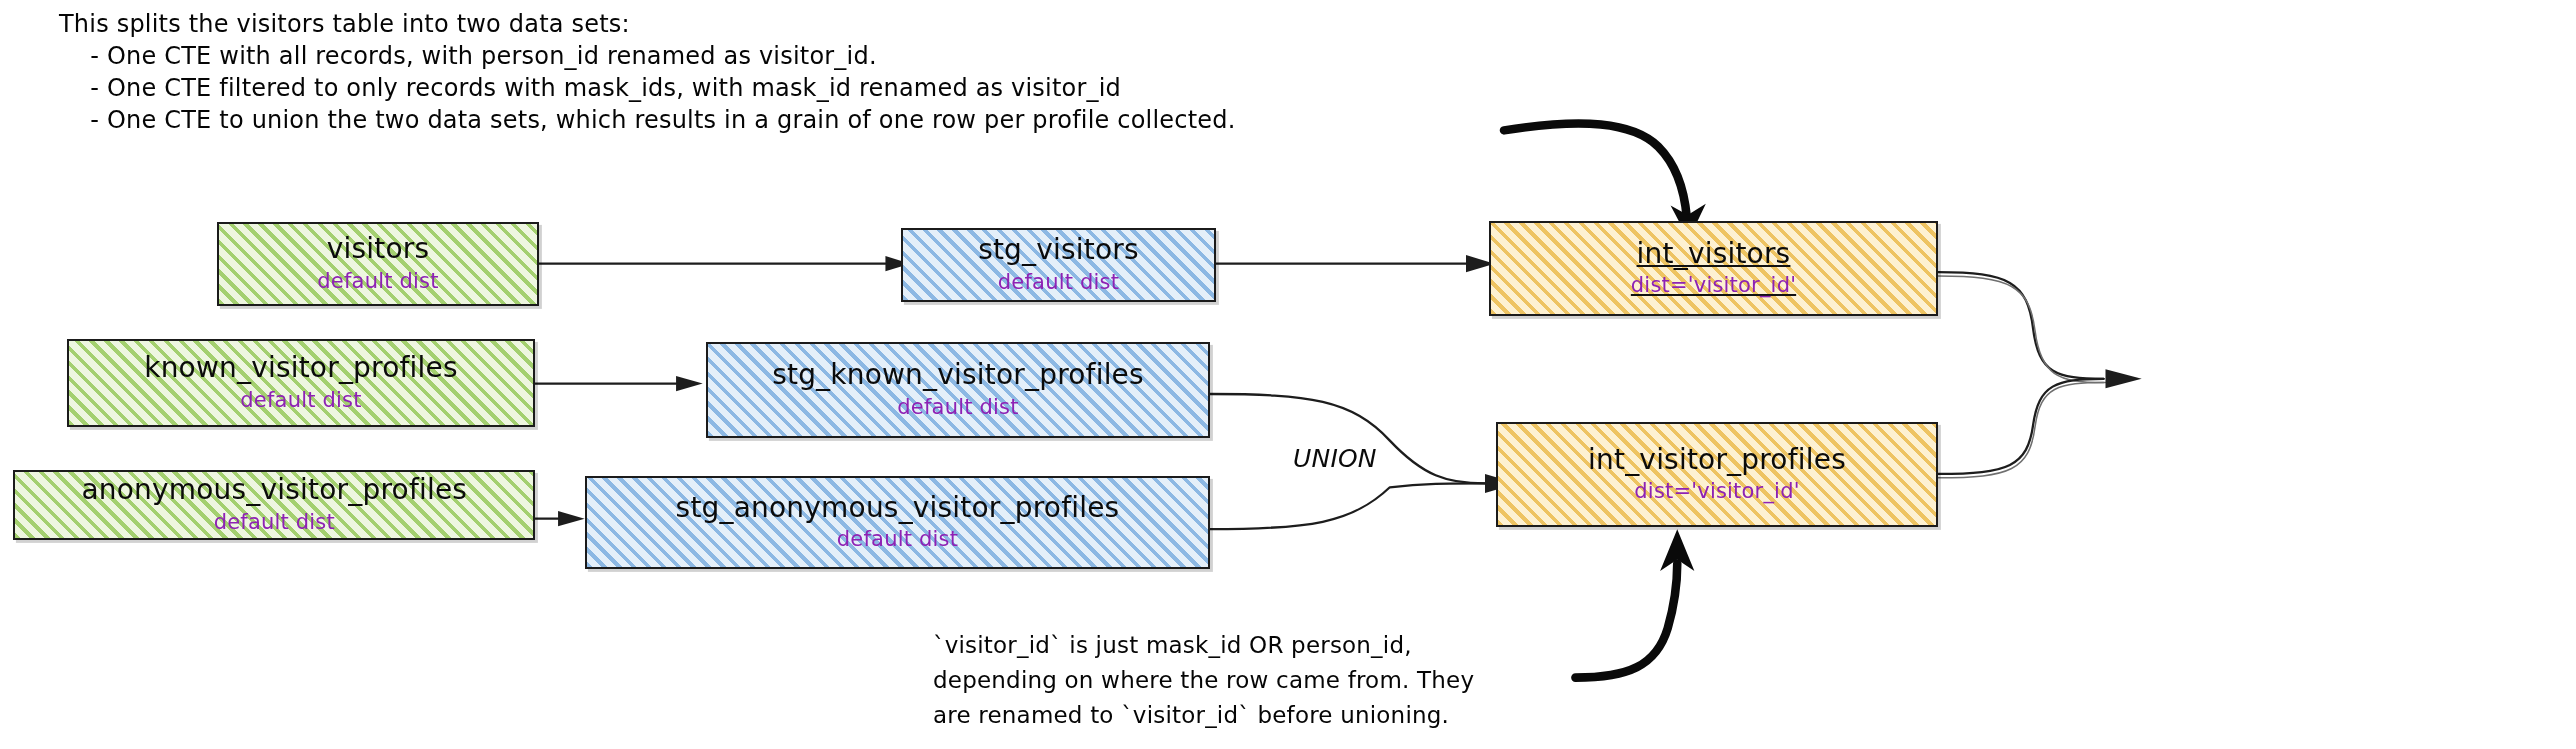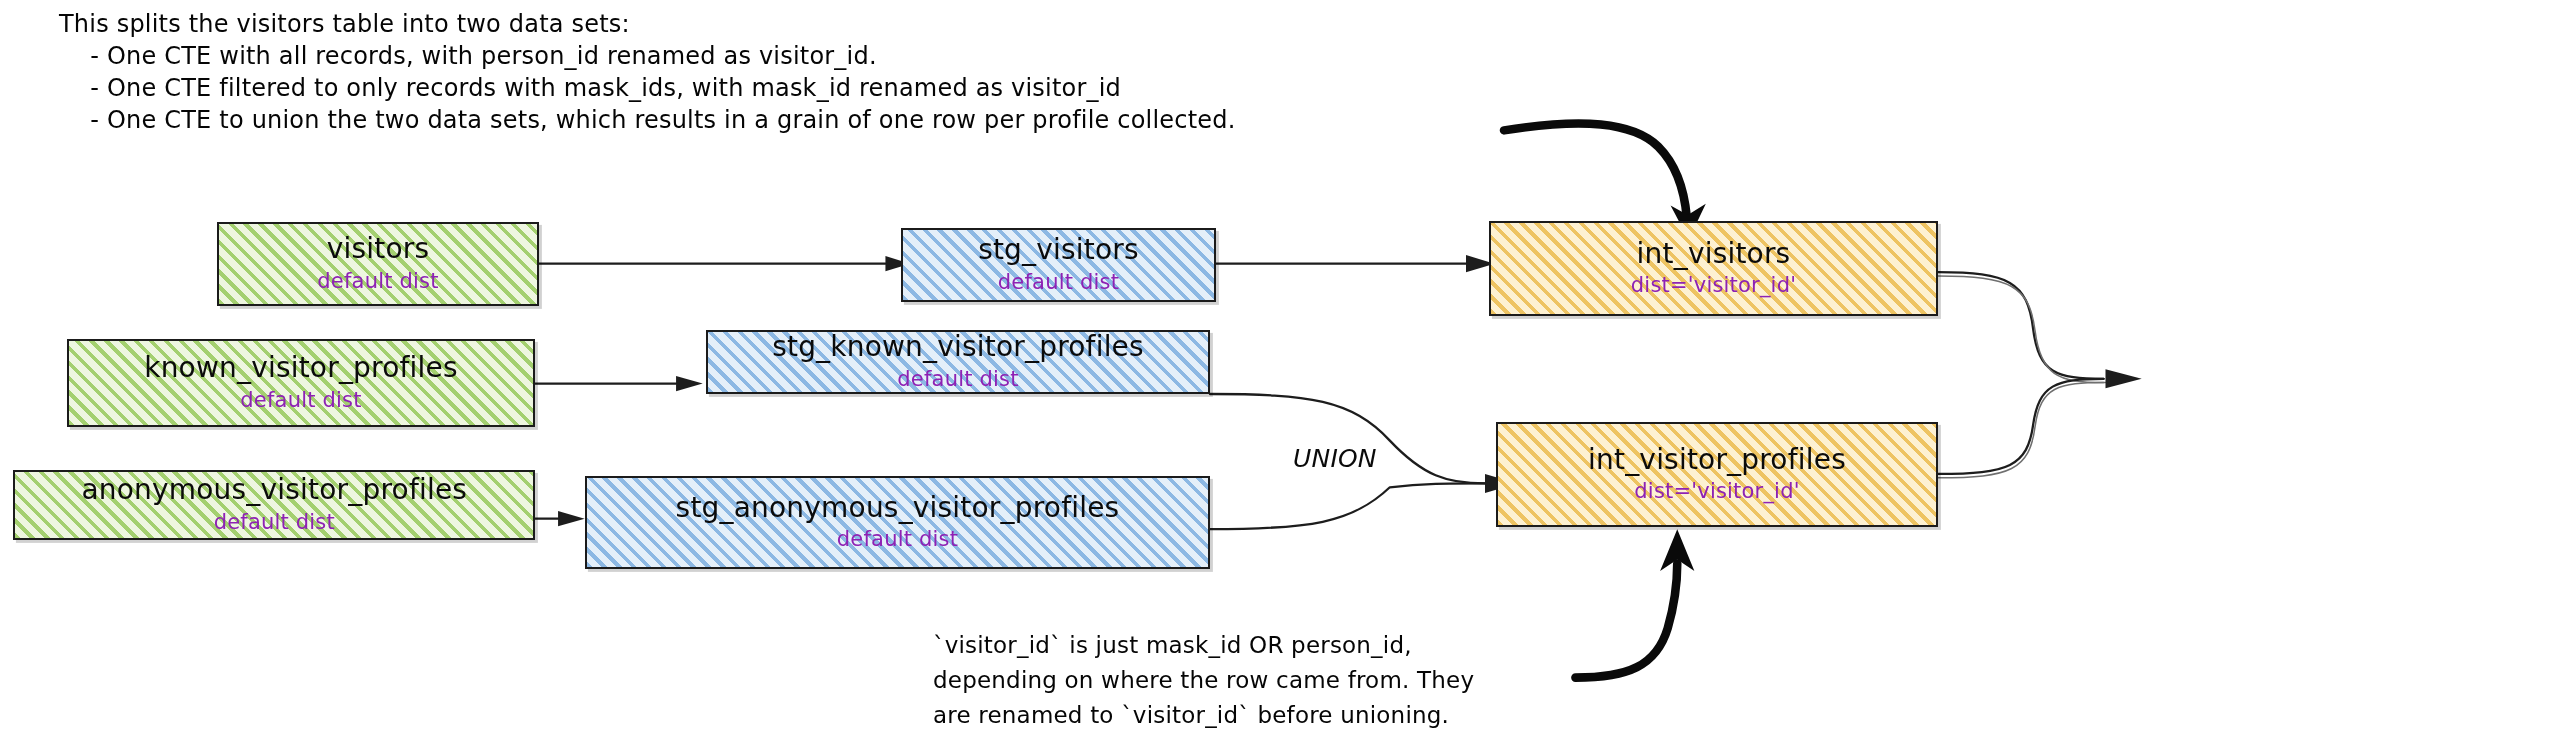--- a/index.html
+++ b/index.html
@@ -177,31 +177,31 @@
   <div class="node green" style="left:13.3px;top:470px;width:522px;height:70px;">
     <div class="title hand">anonymous_visitor_profiles</div>
     <div class="sub hand">default dist</div>
   </div>
 
   <div class="node blue" style="left:901px;top:228px;width:315px;height:74px;">
     <div class="title hand">stg_visitors</div>
     <div class="sub hand">default dist</div>
   </div>
 
-  <div class="node blue" style="left:706px;top:330px;width:504px;height:64px;">
+  <div class="node blue" style="left:706px;top:342px;width:504px;height:96px;">
     <div class="title hand">stg_known_visitor_profiles</div>
     <div class="sub hand">default dist</div>
   </div>
 
   <div class="node blue" style="left:585px;top:476px;width:625px;height:93px;">
     <div class="title hand">stg_anonymous_visitor_profiles</div>
     <div class="sub hand">default dist</div>
   </div>
 
-  <div class="node yellow" style="left:1489px;top:221px;width:449px;height:95px;">
+  <div class="node yellow" style="left:1489px;top:221px;width:449px;height:95px;text-decoration:underline;">
     <div class="title hand">int_visitors</div>
     <div class="sub hand">dist='visitor_id'</div>
   </div>
 
   <div class="node yellow" style="left:1496px;top:422px;width:442px;height:105px;">
     <div class="title hand">int_visitor_profiles</div>
     <div class="sub hand">dist='visitor_id'</div>
   </div>
 
 

